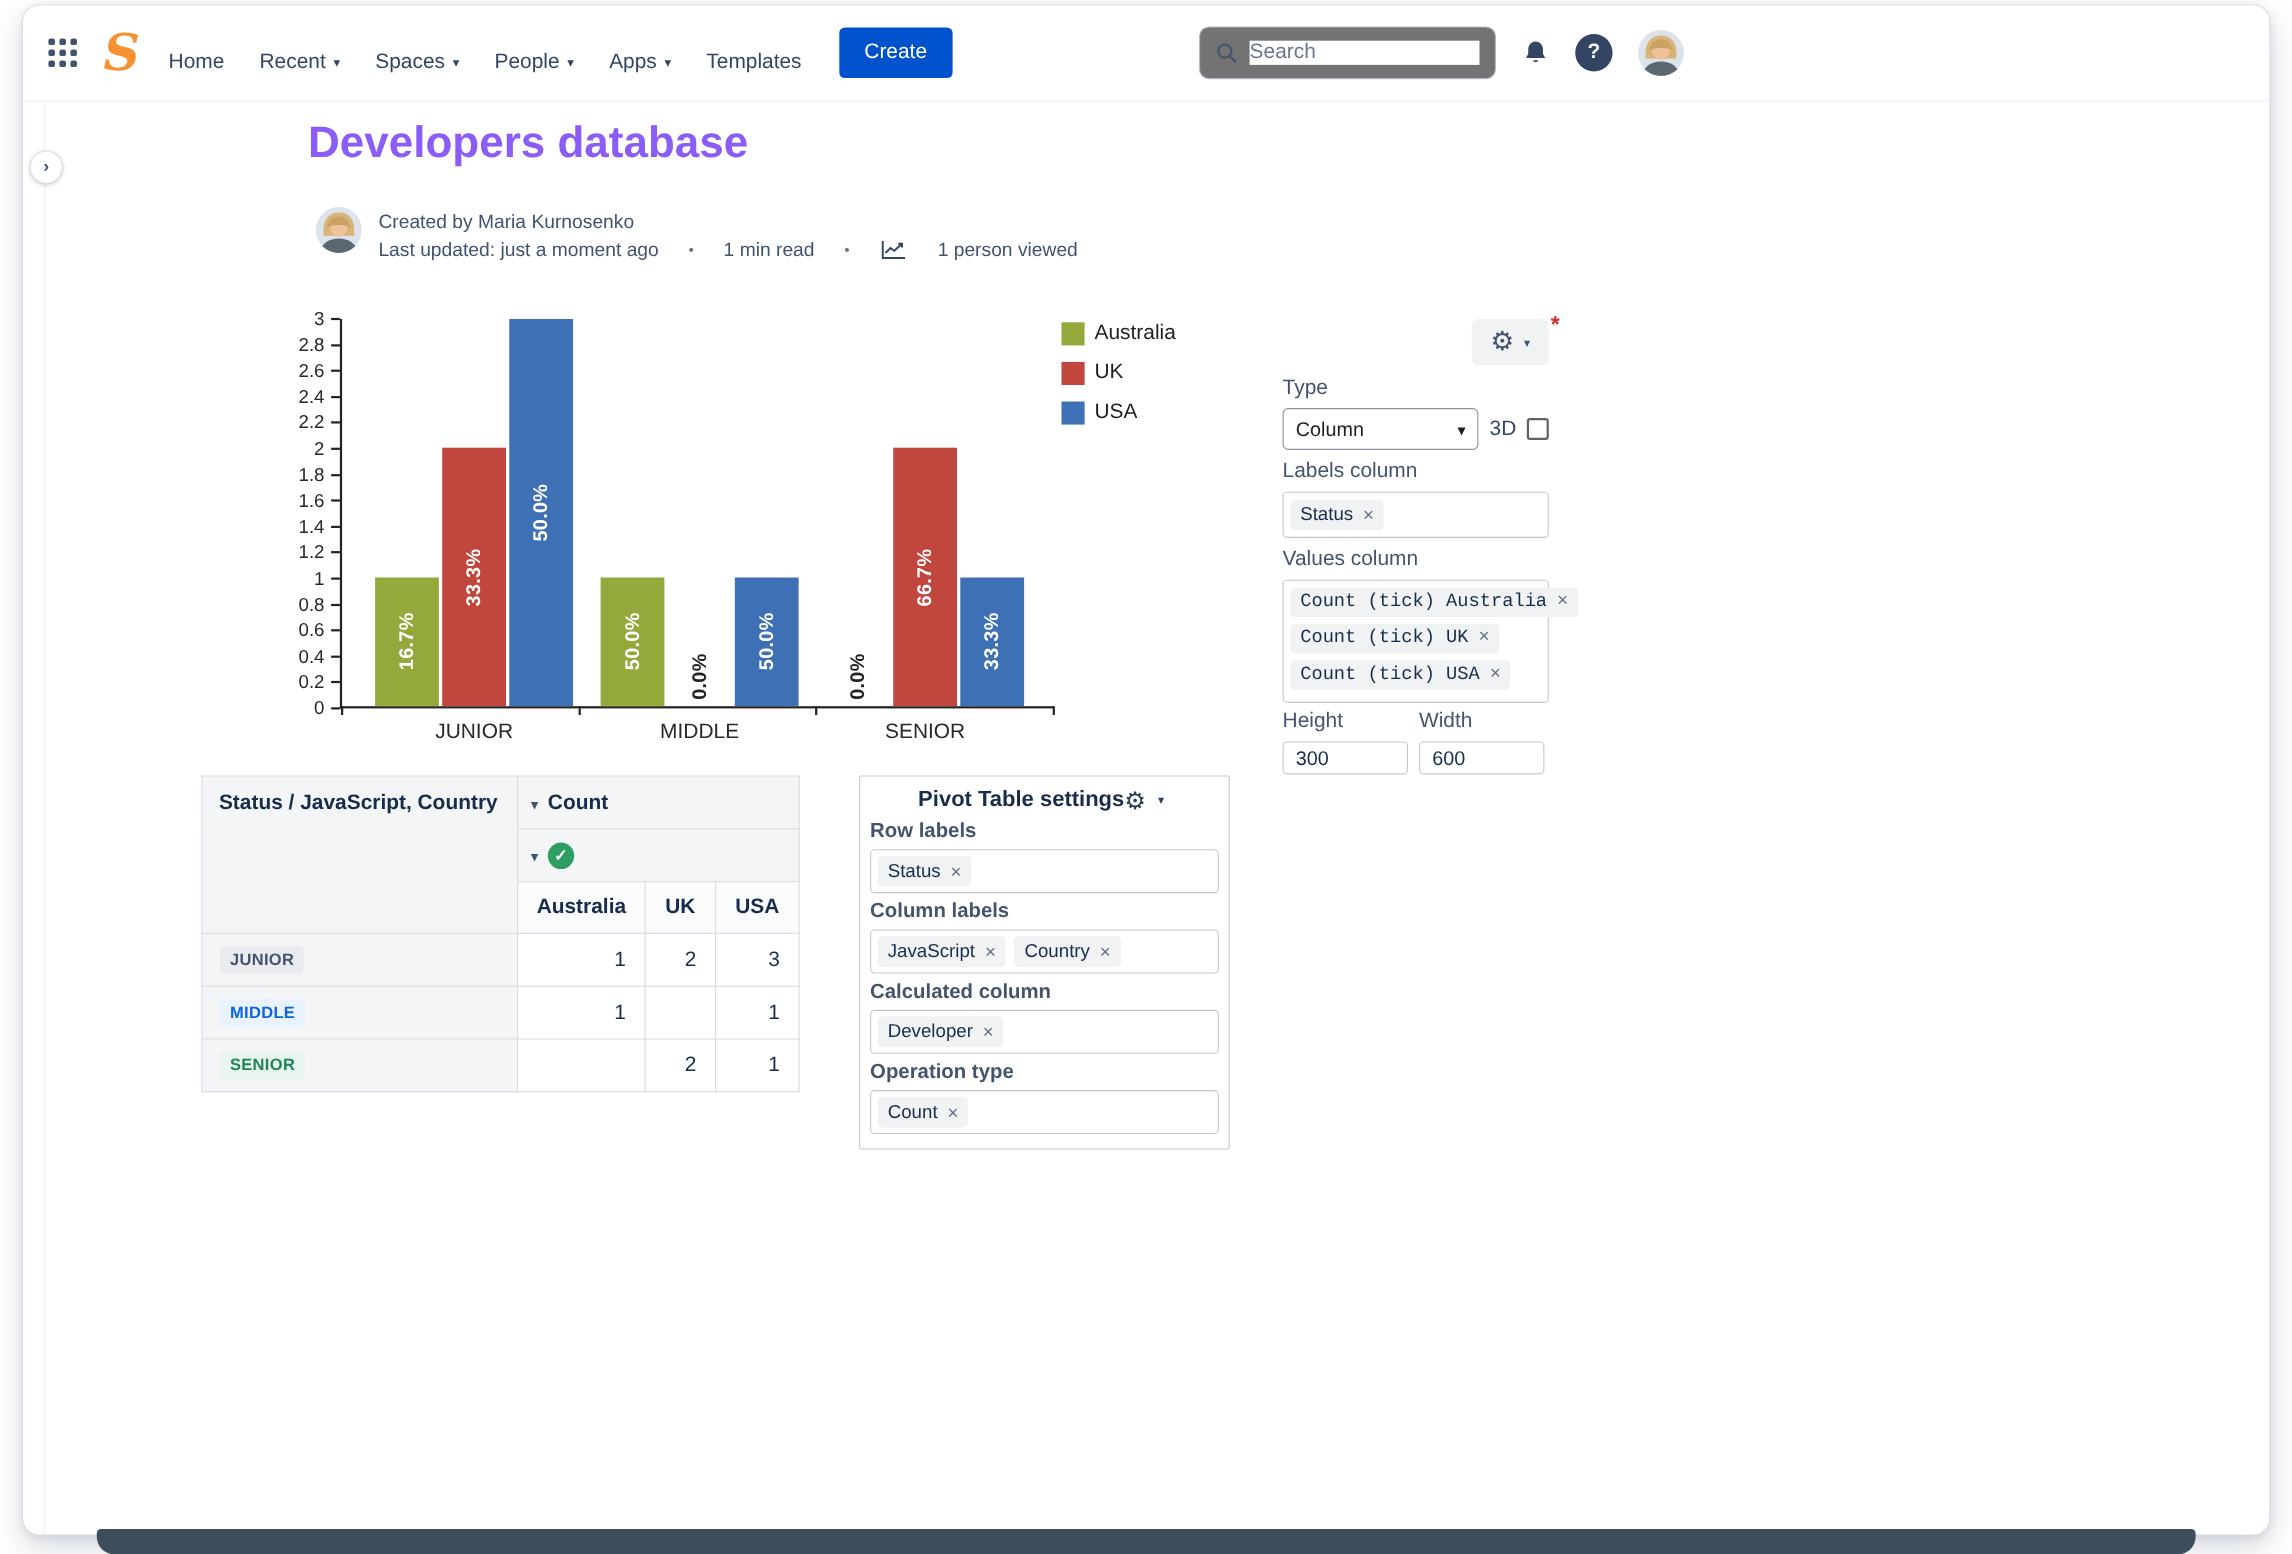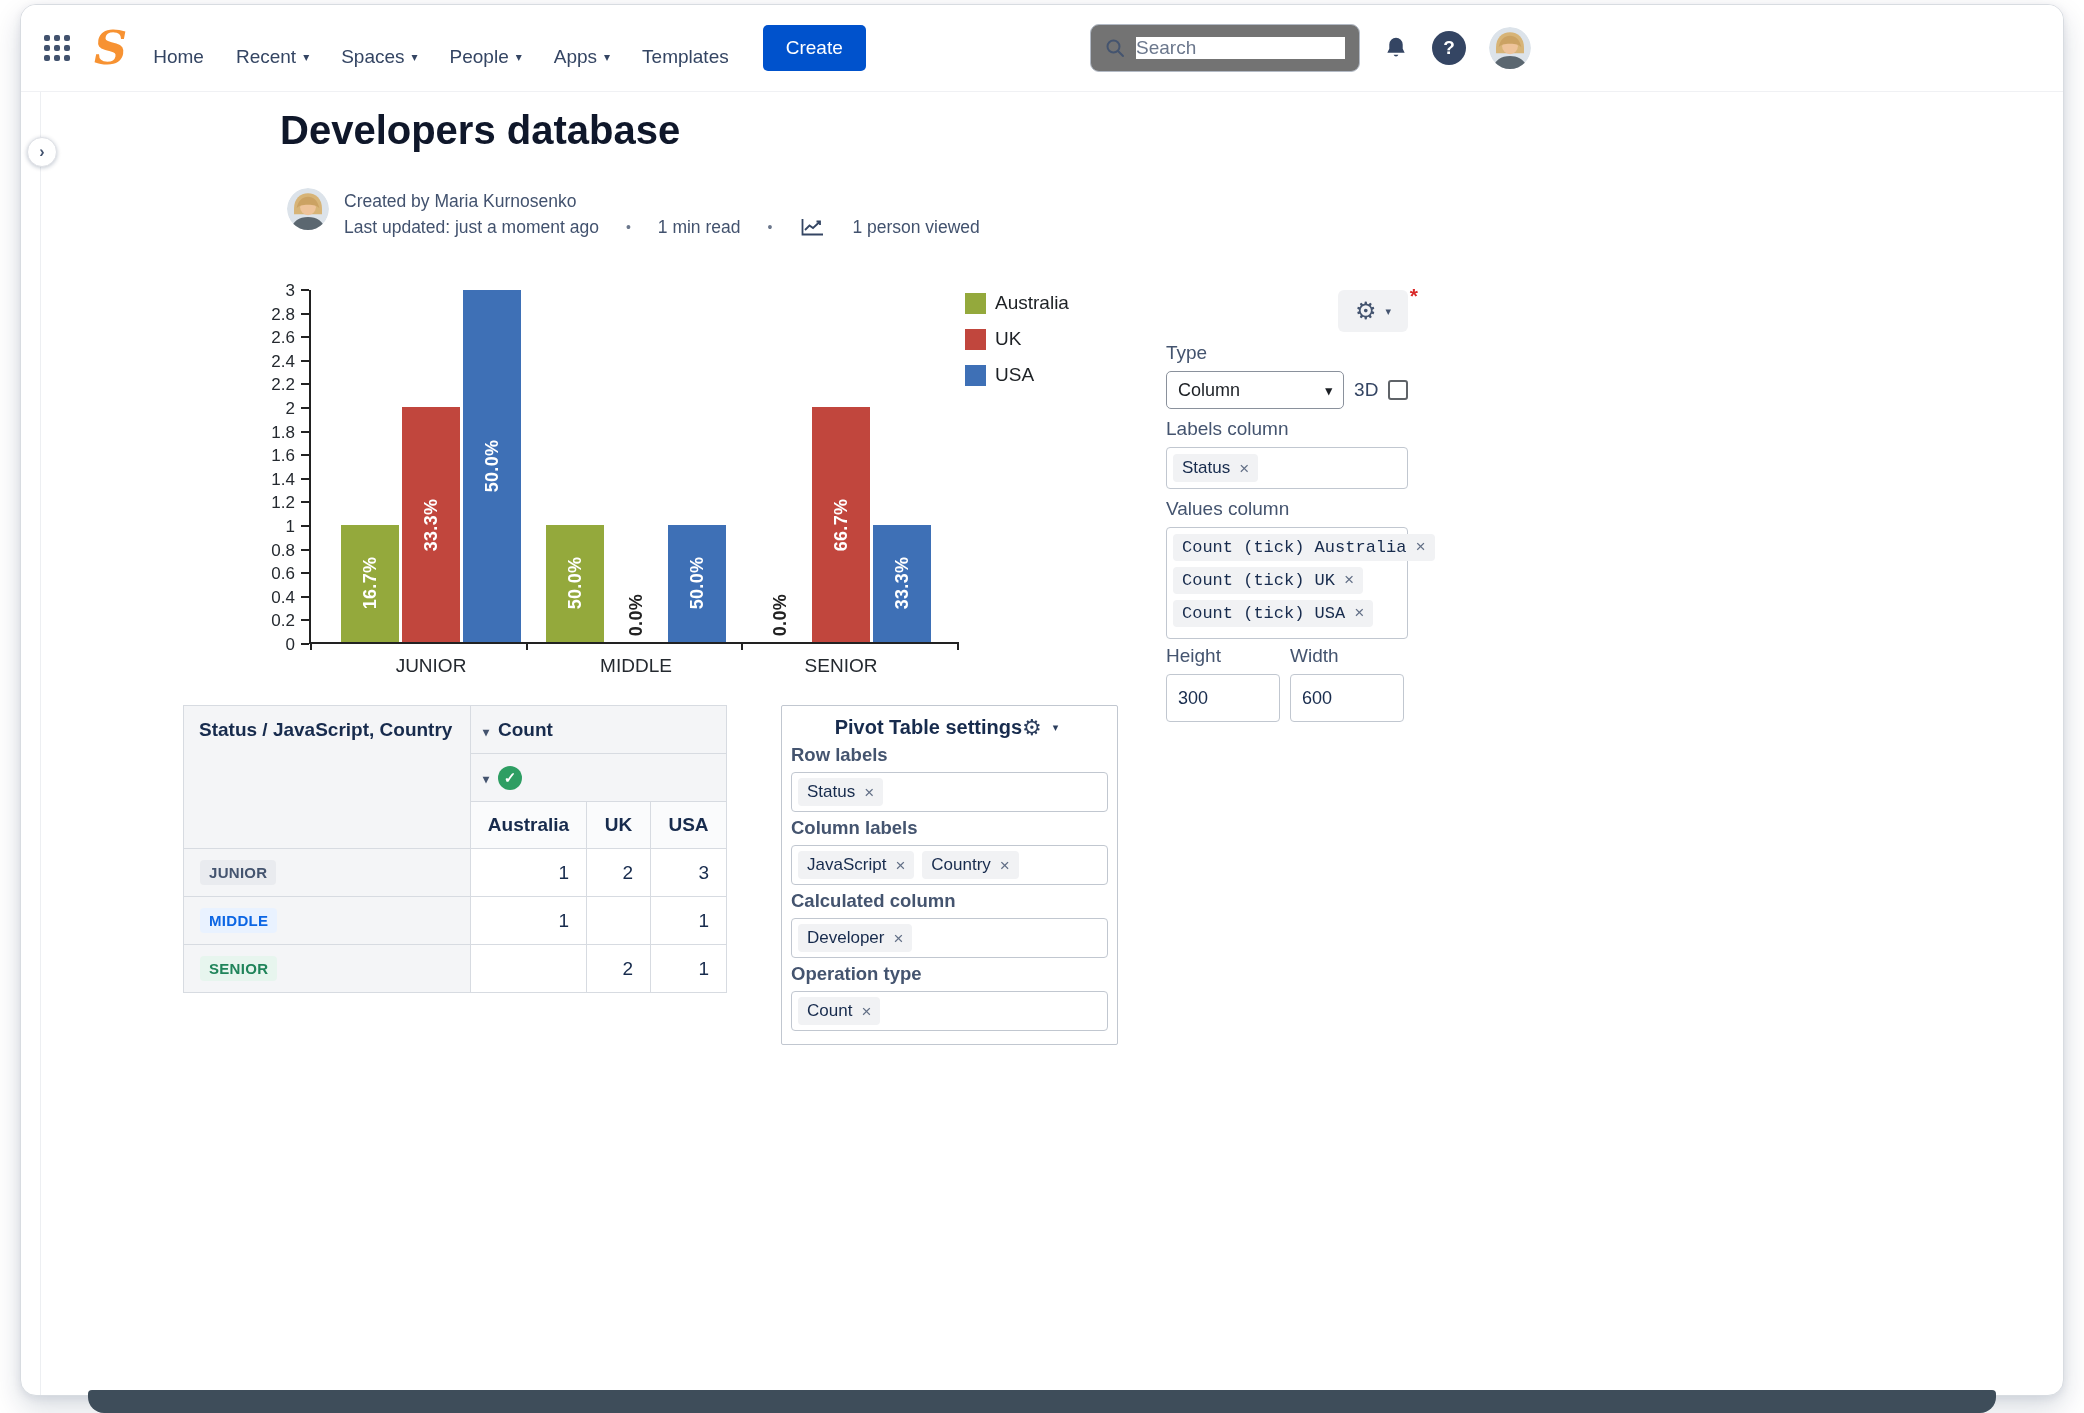--- a/index.html
+++ b/index.html
@@ -35,21 +35,21 @@
   .avatar { width:42px; height:42px; border-radius:50%; overflow:hidden; flex:0 0 auto; cursor:pointer; }
   .avatar svg { display:block; }
 
   
   .page { position:relative; height:1304px; }
   .rail { position:absolute; left:0; top:0; bottom:0; width:20px; border-right:1px solid #EDEFF2; }
   .expand-btn { position:absolute; left:6px; top:45px; width:30px; height:30px; border-radius:50%;
                 background:#fff; border:1px solid #DFE1E6; box-shadow:0 1px 4px rgba(9,30,66,.25);
                 display:flex; align-items:center; justify-content:center; font-size:16px; font-weight:700;
                 color:#42526E; cursor:pointer; z-index:5; }
-  .page-title { position:absolute; left:259px; top:16px; font-size:40px; font-weight:700; color:#0f172a; }
+  .page-title { position:absolute; left:259px; top:16px; font-size:40px; font-weight:700; color:#8b5cf6; }
   .byline { position:absolute; left:266px; top:96px; display:flex; gap:15px; }
   .byline .avatar { width:42px; height:42px; cursor:default; }
   .byline-text { font-size:17.5px; color:#42526E; line-height:26px; }
   .byline-meta { display:flex; align-items:center; gap:27px; }
   .bullet { color:#6B778C; font-size:14px; }
   .views-icon { display:inline-flex; margin:0 2px 0 2px; }
 
   
   .chart-area { position:absolute; left:246px; top:198px; width:880px; height:410px; }
   .y-axis { position:absolute; left:0; top:0; width:42px; height:354px; }
@@ -88,21 +88,21 @@
   .checkbox { width:20px; height:20px; border:2px solid #5F6368; border-radius:3px; background:#fff;
               cursor:pointer; appearance:none; }
   .tag-box { border:1px solid #C1C7D0; border-radius:4px; background:#fff; padding:6px;
              display:flex; flex-direction:column; gap:6px; align-items:flex-start; }
   .tag { display:inline-flex; align-items:center; gap:9px; background:#F1F2F4; border-radius:4px;
          padding:4px 9px; font-size:17px; color:#172B4D; cursor:default; white-space:nowrap; }
   .tag .x { color:#626F86; font-size:17px; cursor:pointer; line-height:1; }
   .values-box { height:112px;font-family:Liberation Mono, monospace; }
   .hw-row { display:flex; gap:10px; margin-top:6px; }
   .hw-col { width:114px; }
-  .hw-col input { width:100%; height:48px; border:1px solid #C1C7D0; border-radius:4px; padding:0 11px;
+  .hw-col input { width:100%; height:30px; border:1px solid #C1C7D0; border-radius:4px; padding:0 11px;
                   font-size:18px; color:#172B4D; font-family:inherit; }
 
   
   .pivot-table { position:absolute; left:162px; top:613px; border-collapse:collapse; }
   .pivot-table th, .pivot-table td { border:1px solid #D7DBE1; font-size:19px; }
   .corner { width:287px; background:#F4F5F7; text-align:left; vertical-align:top; padding:13px 15px;
             font-weight:700; color:#172B4D; }
   .count-h { background:#F4F5F7; text-align:left; padding:0 12px; font-weight:700; height:48px; color:#172B4D; }
   .check-row-cell { background:#F4F5F7; padding:0 12px; height:48px; text-align:left; }
   .col-h { background:#FAFBFC; font-weight:700; height:47px; text-align:center; padding:0 12px; color:#172B4D; }

